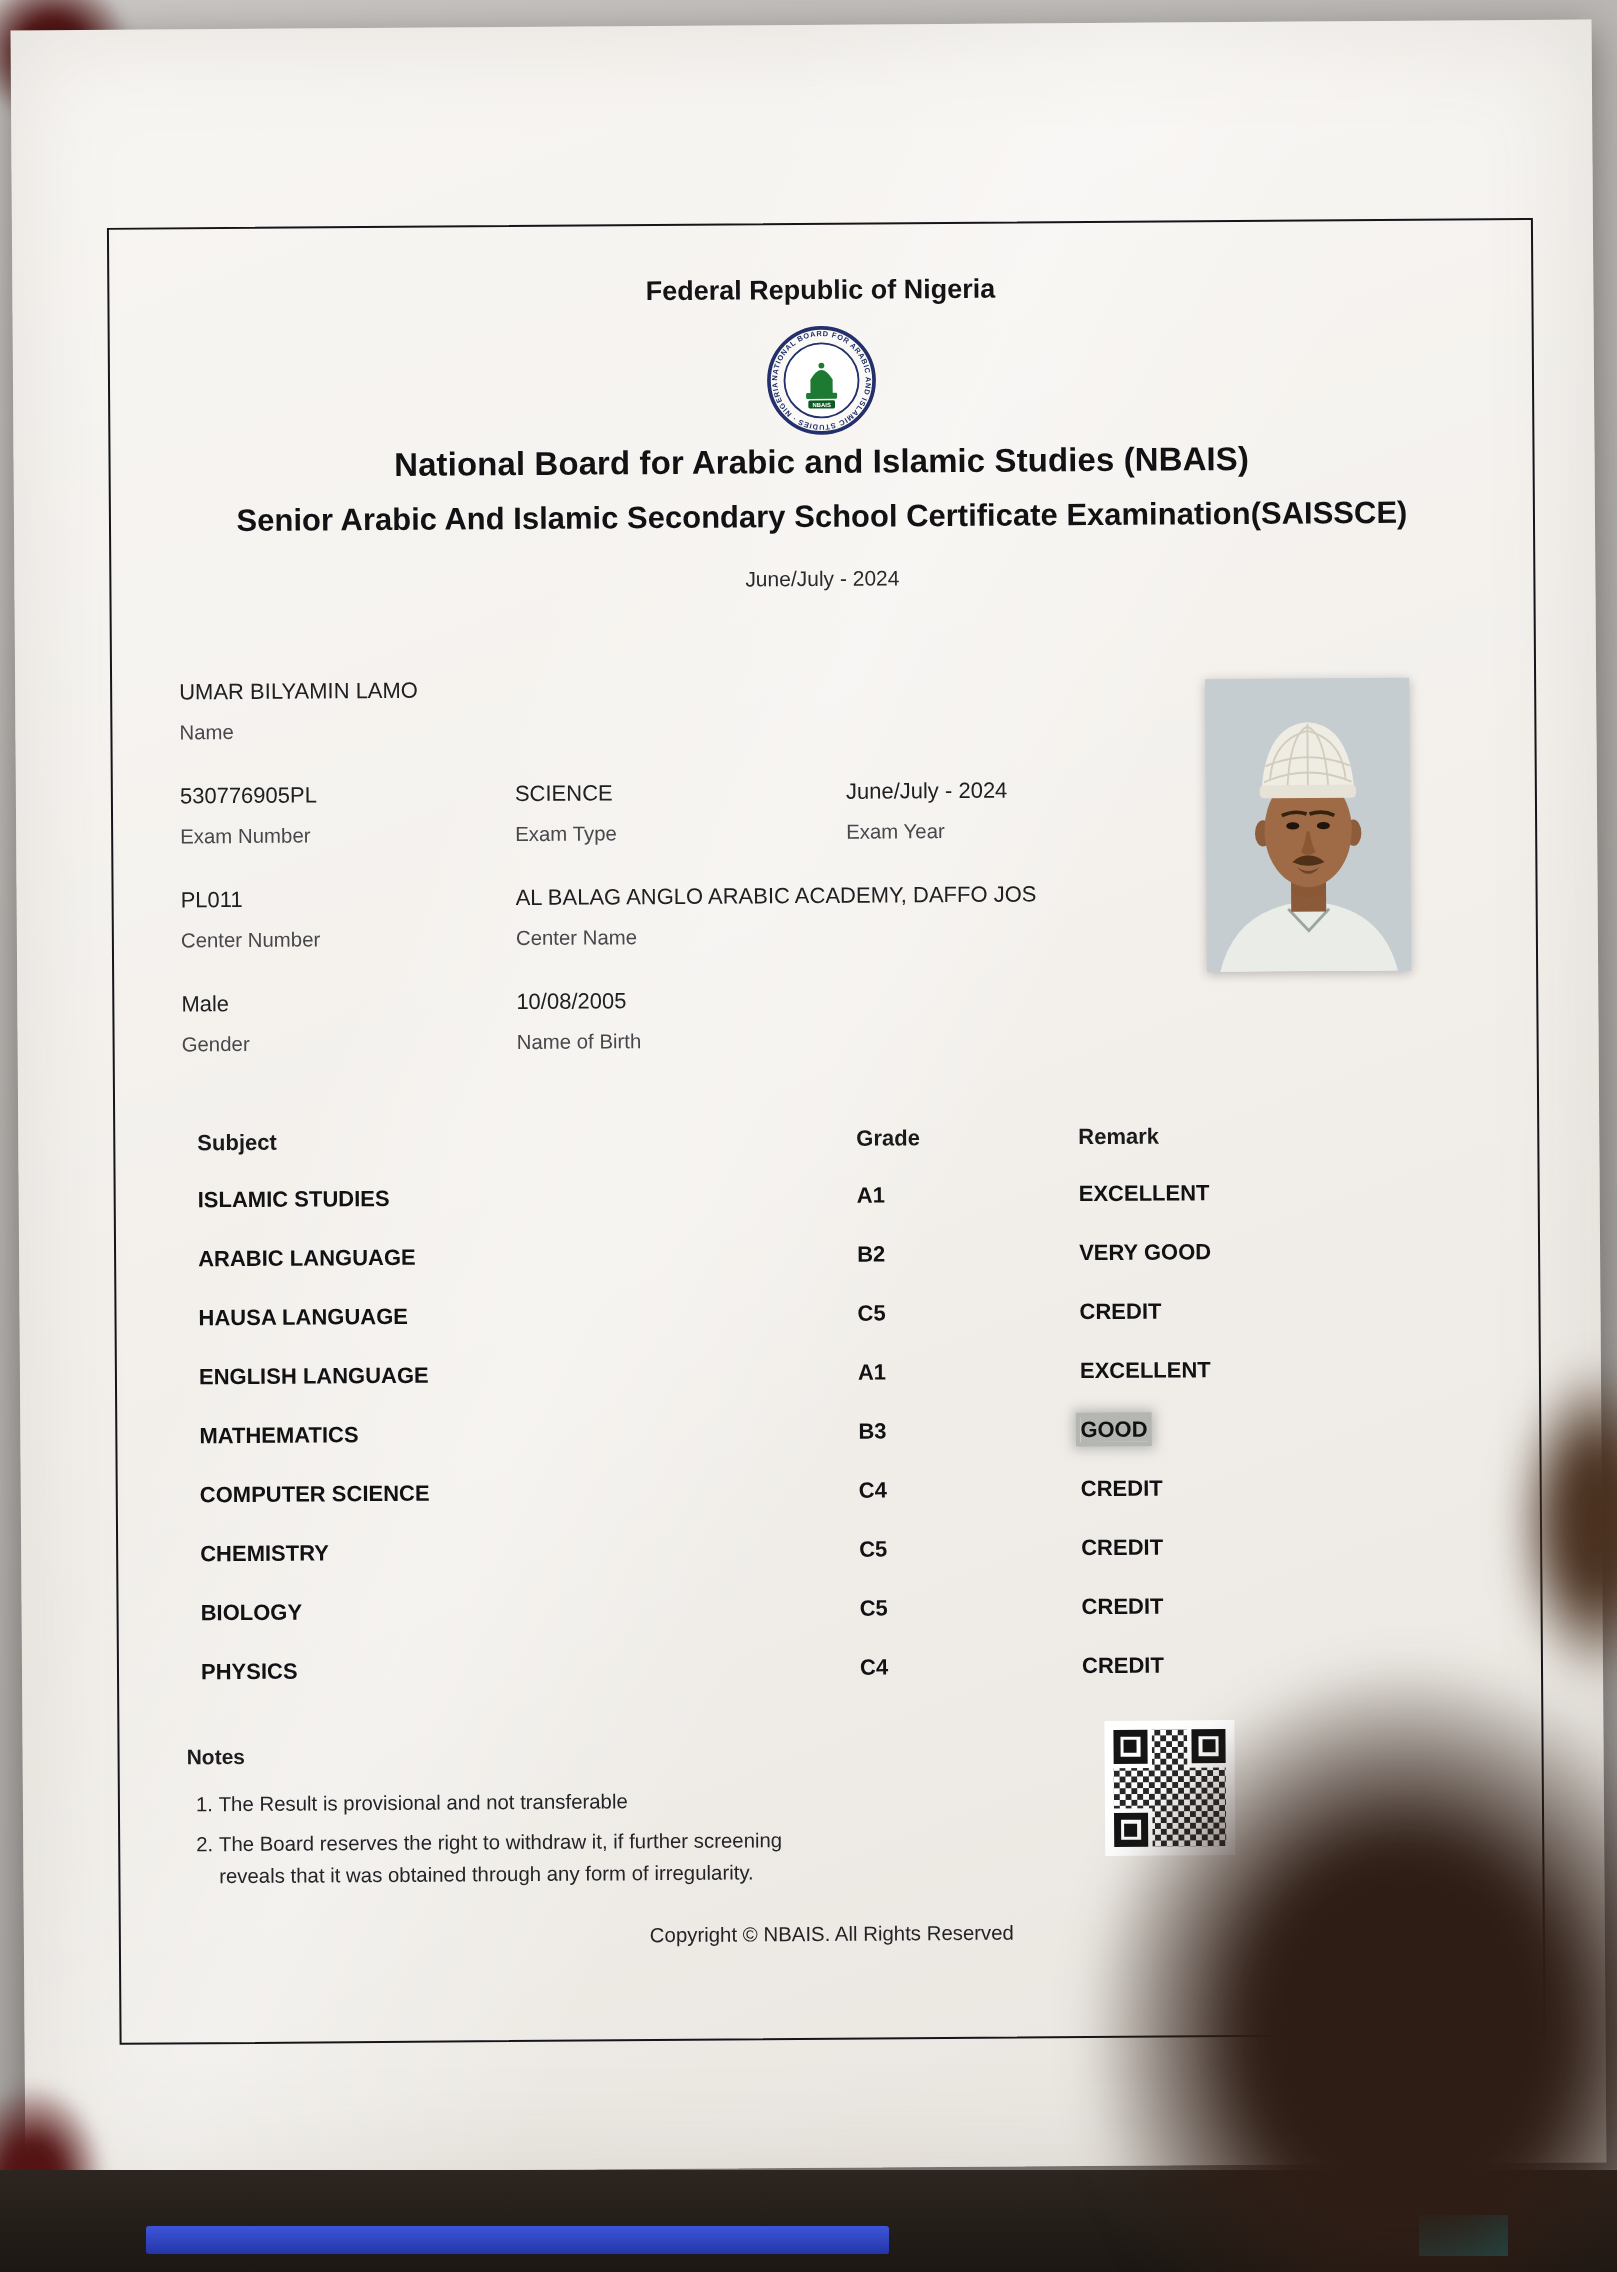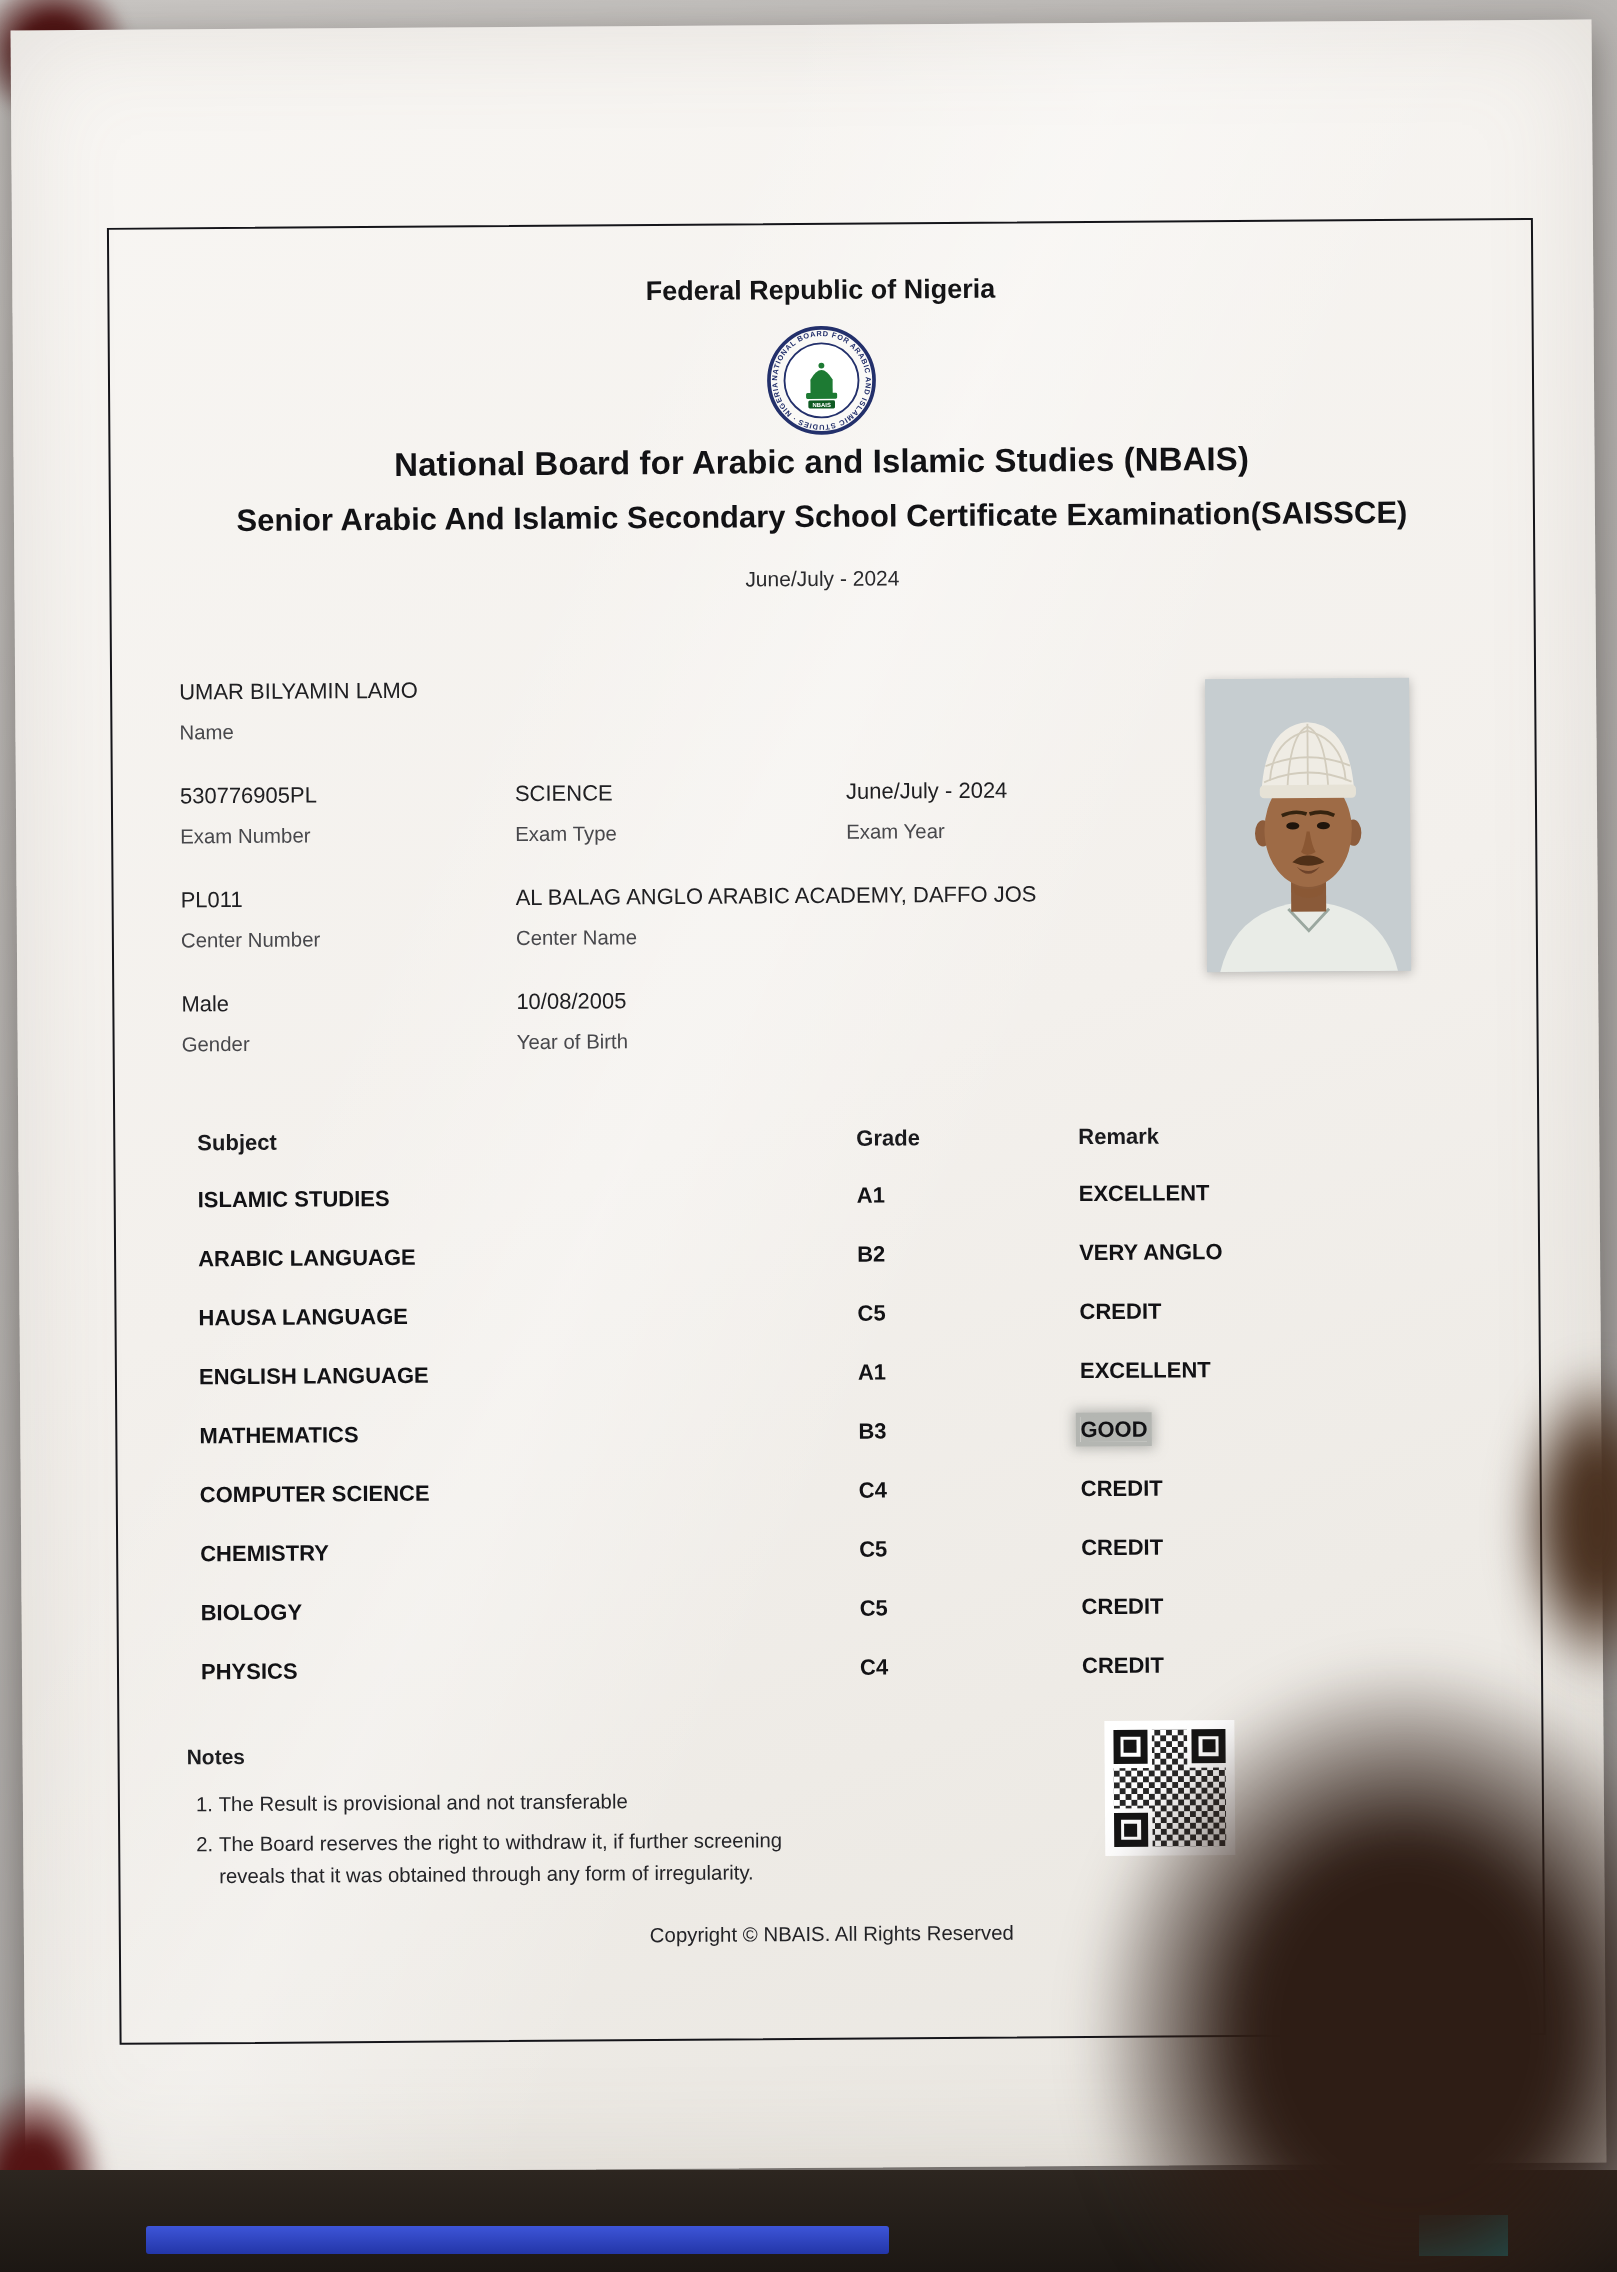--- a/index.html
+++ b/index.html
@@ -167,21 +167,21 @@
         </div>
       </div>
 
       <div class="f-row">
         <div class="fld w1">
           <div class="value">Male</div>
           <div class="label">Gender</div>
         </div>
         <div class="fld">
           <div class="value">10/08/2005</div>
-          <div class="label">Year of Birth</div>
+          <div class="label">Name of Birth</div>
         </div>
       </div>
     </section>
 
     <div class="photo-frame">
       <svg viewBox="0 0 280 402" preserveAspectRatio="none">
         <rect width="280" height="402" fill="#c6cdd0"></rect>
         <path d="M18 402 Q40 312 140 306 Q240 312 262 402 Z" fill="#e9ece7"></path>
         <path d="M112 316 L140 346 L168 316" fill="none" stroke="#9aa79f" stroke-width="4"></path>
         <rect x="116" y="258" width="48" height="62" fill="#8a5a39"></rect>
@@ -218,21 +218,21 @@
       </div>
 
       <div class="r-row">
         <div class="c-sub">ISLAMIC STUDIES</div>
         <div class="c-grade">A1</div>
         <div class="c-rem"><span>EXCELLENT</span></div>
       </div>
       <div class="r-row">
         <div class="c-sub">ARABIC LANGUAGE</div>
         <div class="c-grade">B2</div>
-        <div class="c-rem"><span>VERY ANGLO</span></div>
+        <div class="c-rem"><span>VERY GOOD</span></div>
       </div>
       <div class="r-row">
         <div class="c-sub">HAUSA LANGUAGE</div>
         <div class="c-grade">C5</div>
         <div class="c-rem"><span>CREDIT</span></div>
       </div>
       <div class="r-row">
         <div class="c-sub">ENGLISH LANGUAGE</div>
         <div class="c-grade">A1</div>
         <div class="c-rem"><span>EXCELLENT</span></div>

